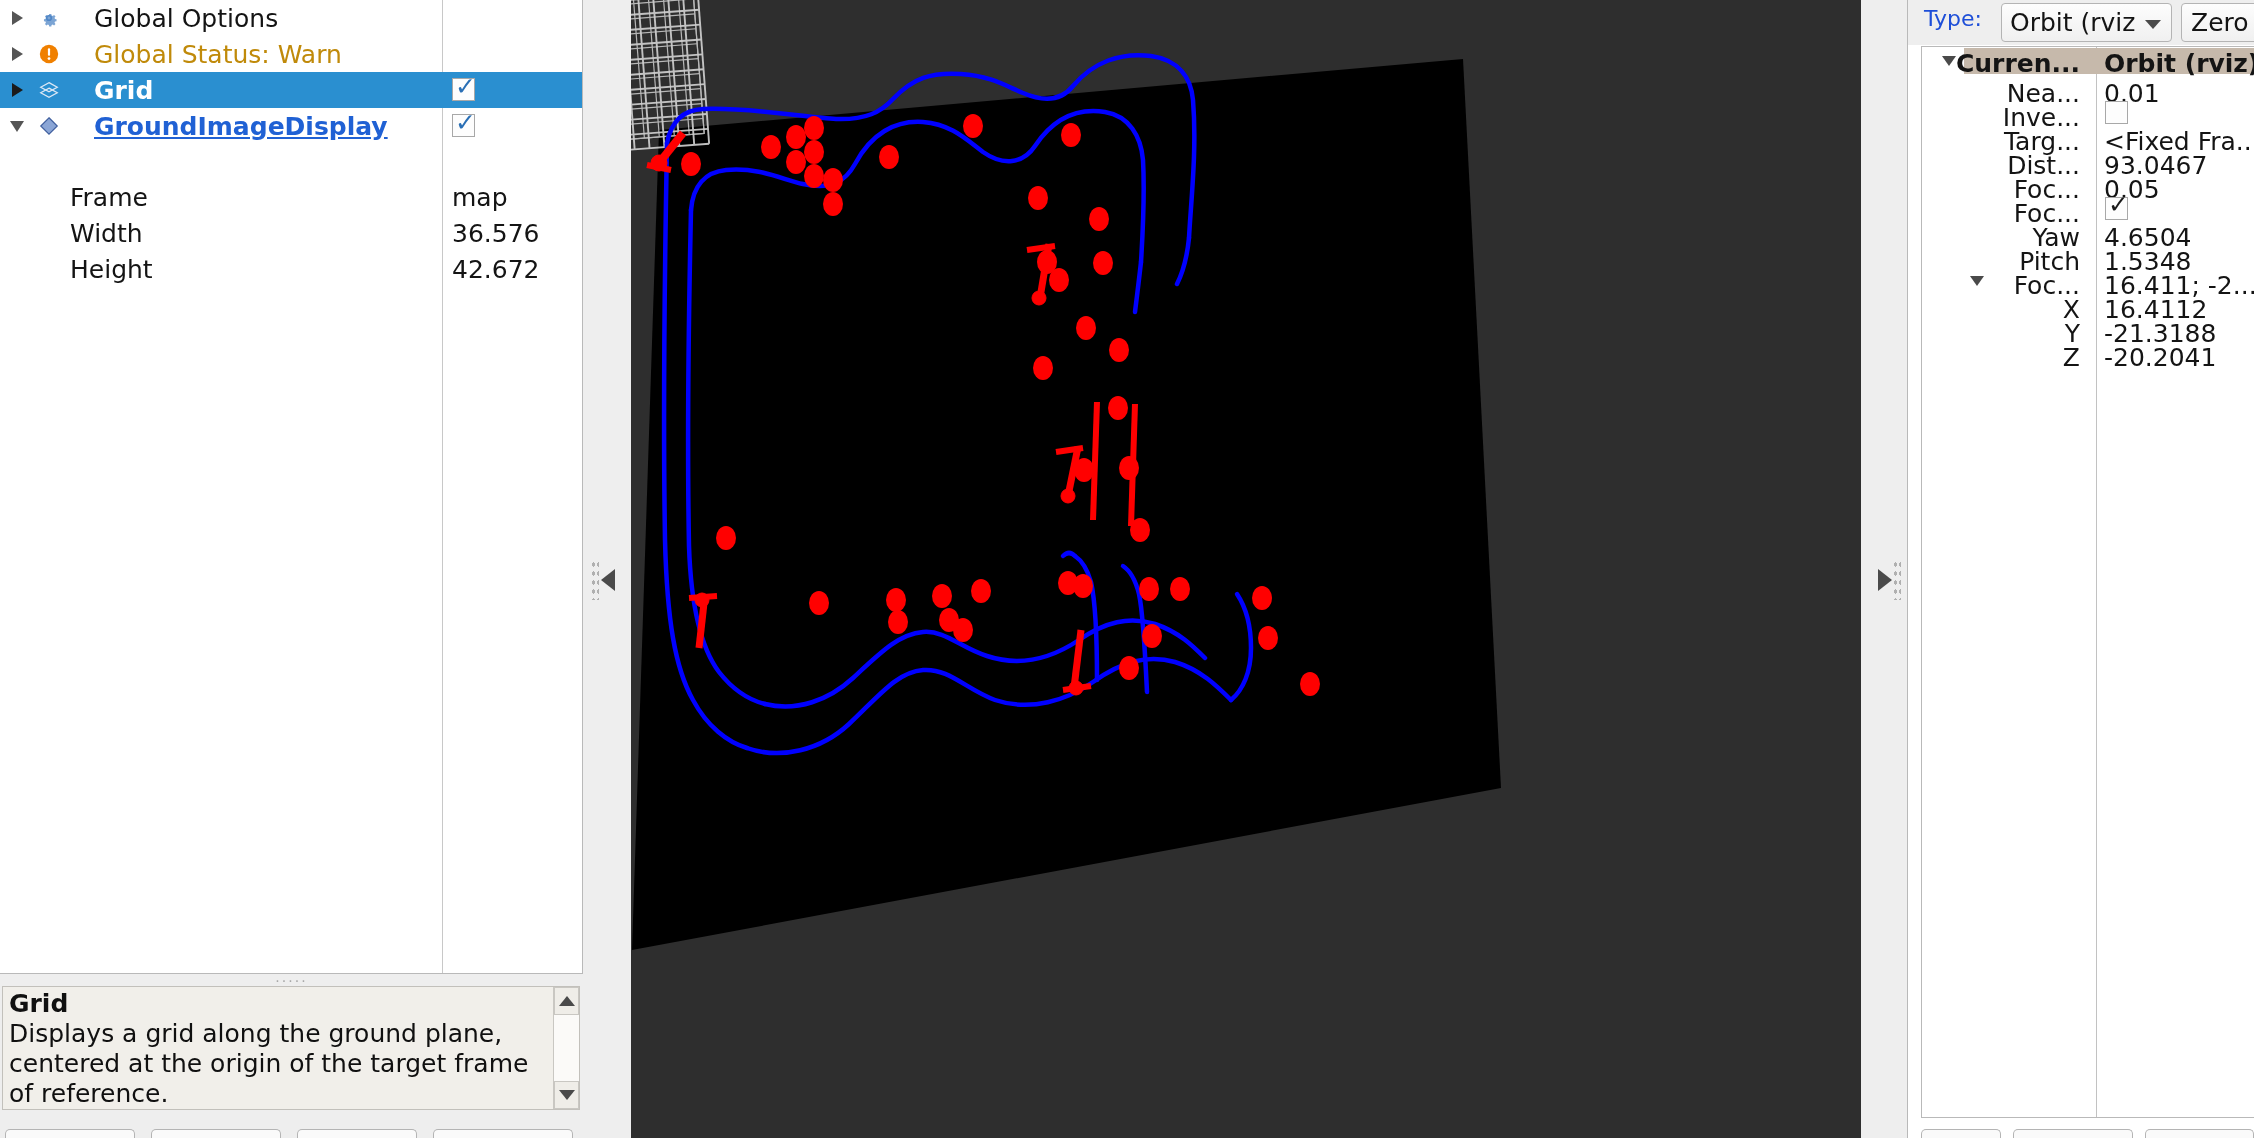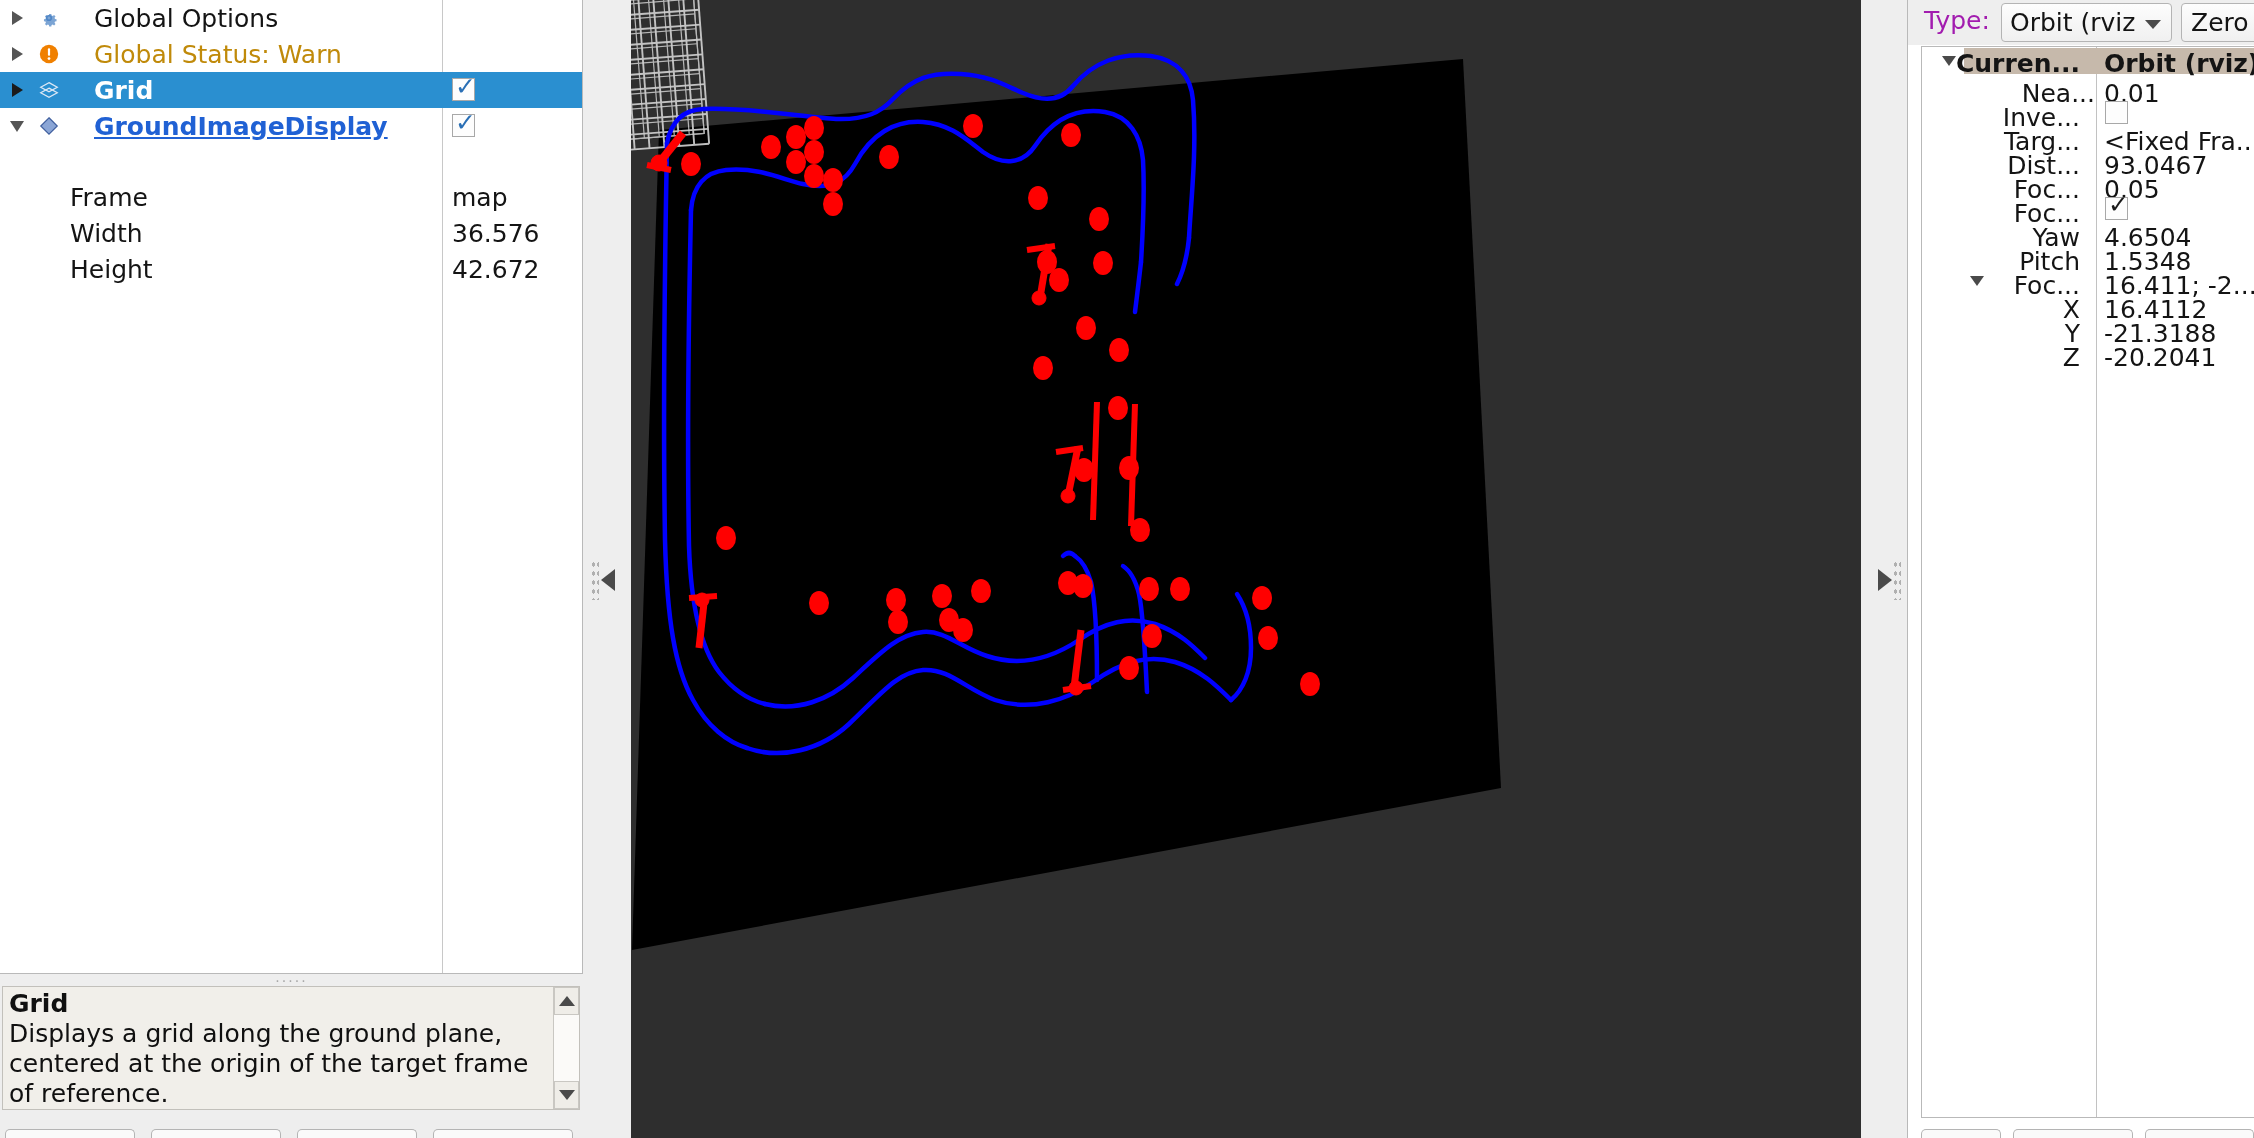--- a/index.html
+++ b/index.html
@@ -144,21 +144,21 @@
   
   #right-panel{
     position:absolute;left:1908px;top:0;width:346px;height:1138px;
     background:#ffffff;
   }
   #views-toolbar{
     position:absolute;left:0;top:0;width:346px;height:45px;
     background:#eeeeee;
   }
   #type-label{
-    position:absolute;left:16px;top:6px;font-size:25px;color:#a21caf;
+    position:absolute;left:16px;top:6px;font-size:22px;color:#1d4ed8;
   }
   #type-combo{
     position:absolute;left:93px;top:3px;width:171px;height:39px;
     background:linear-gradient(#fdfdfd,#f0f0f0);
     border:1px solid #b4b4b4;border-radius:4px;box-sizing:border-box;
   }
   #type-combo-text{
     position:absolute;left:8px;top:4px;font-size:25px;color:#141414;
     white-space:nowrap;overflow:hidden;width:130px;
   }
@@ -543,21 +543,21 @@
     <div class="vhdr-bg" style="top:1px"></div>
     <div class="vrow hdr" style="top:5px">
       <div class="vexp" style="left:14px;top:-4px">
           <div class="v-tri-down"></div>
         </div>
       <span class="vname" style="left:0">Curren...</span>
       <span class="vval">Orbit (rviz)</span>
     </div>
 
     <div class="vrow" style="top:35px">
-      <span class="vname" style="left:15px">Nea...</span>
+      <span class="vname" style="left:0">Nea...</span>
       <span class="vval">0.01</span>
     </div>
 
     <div class="vrow" style="top:59px">
       <span class="vname" style="left:0">Inve...</span>
     </div>
     <div class="vcbx" style="left:183px;top:54px"></div>
 
     <div class="vrow" style="top:83px">
       <span class="vname" style="left:0">Targ...</span>

